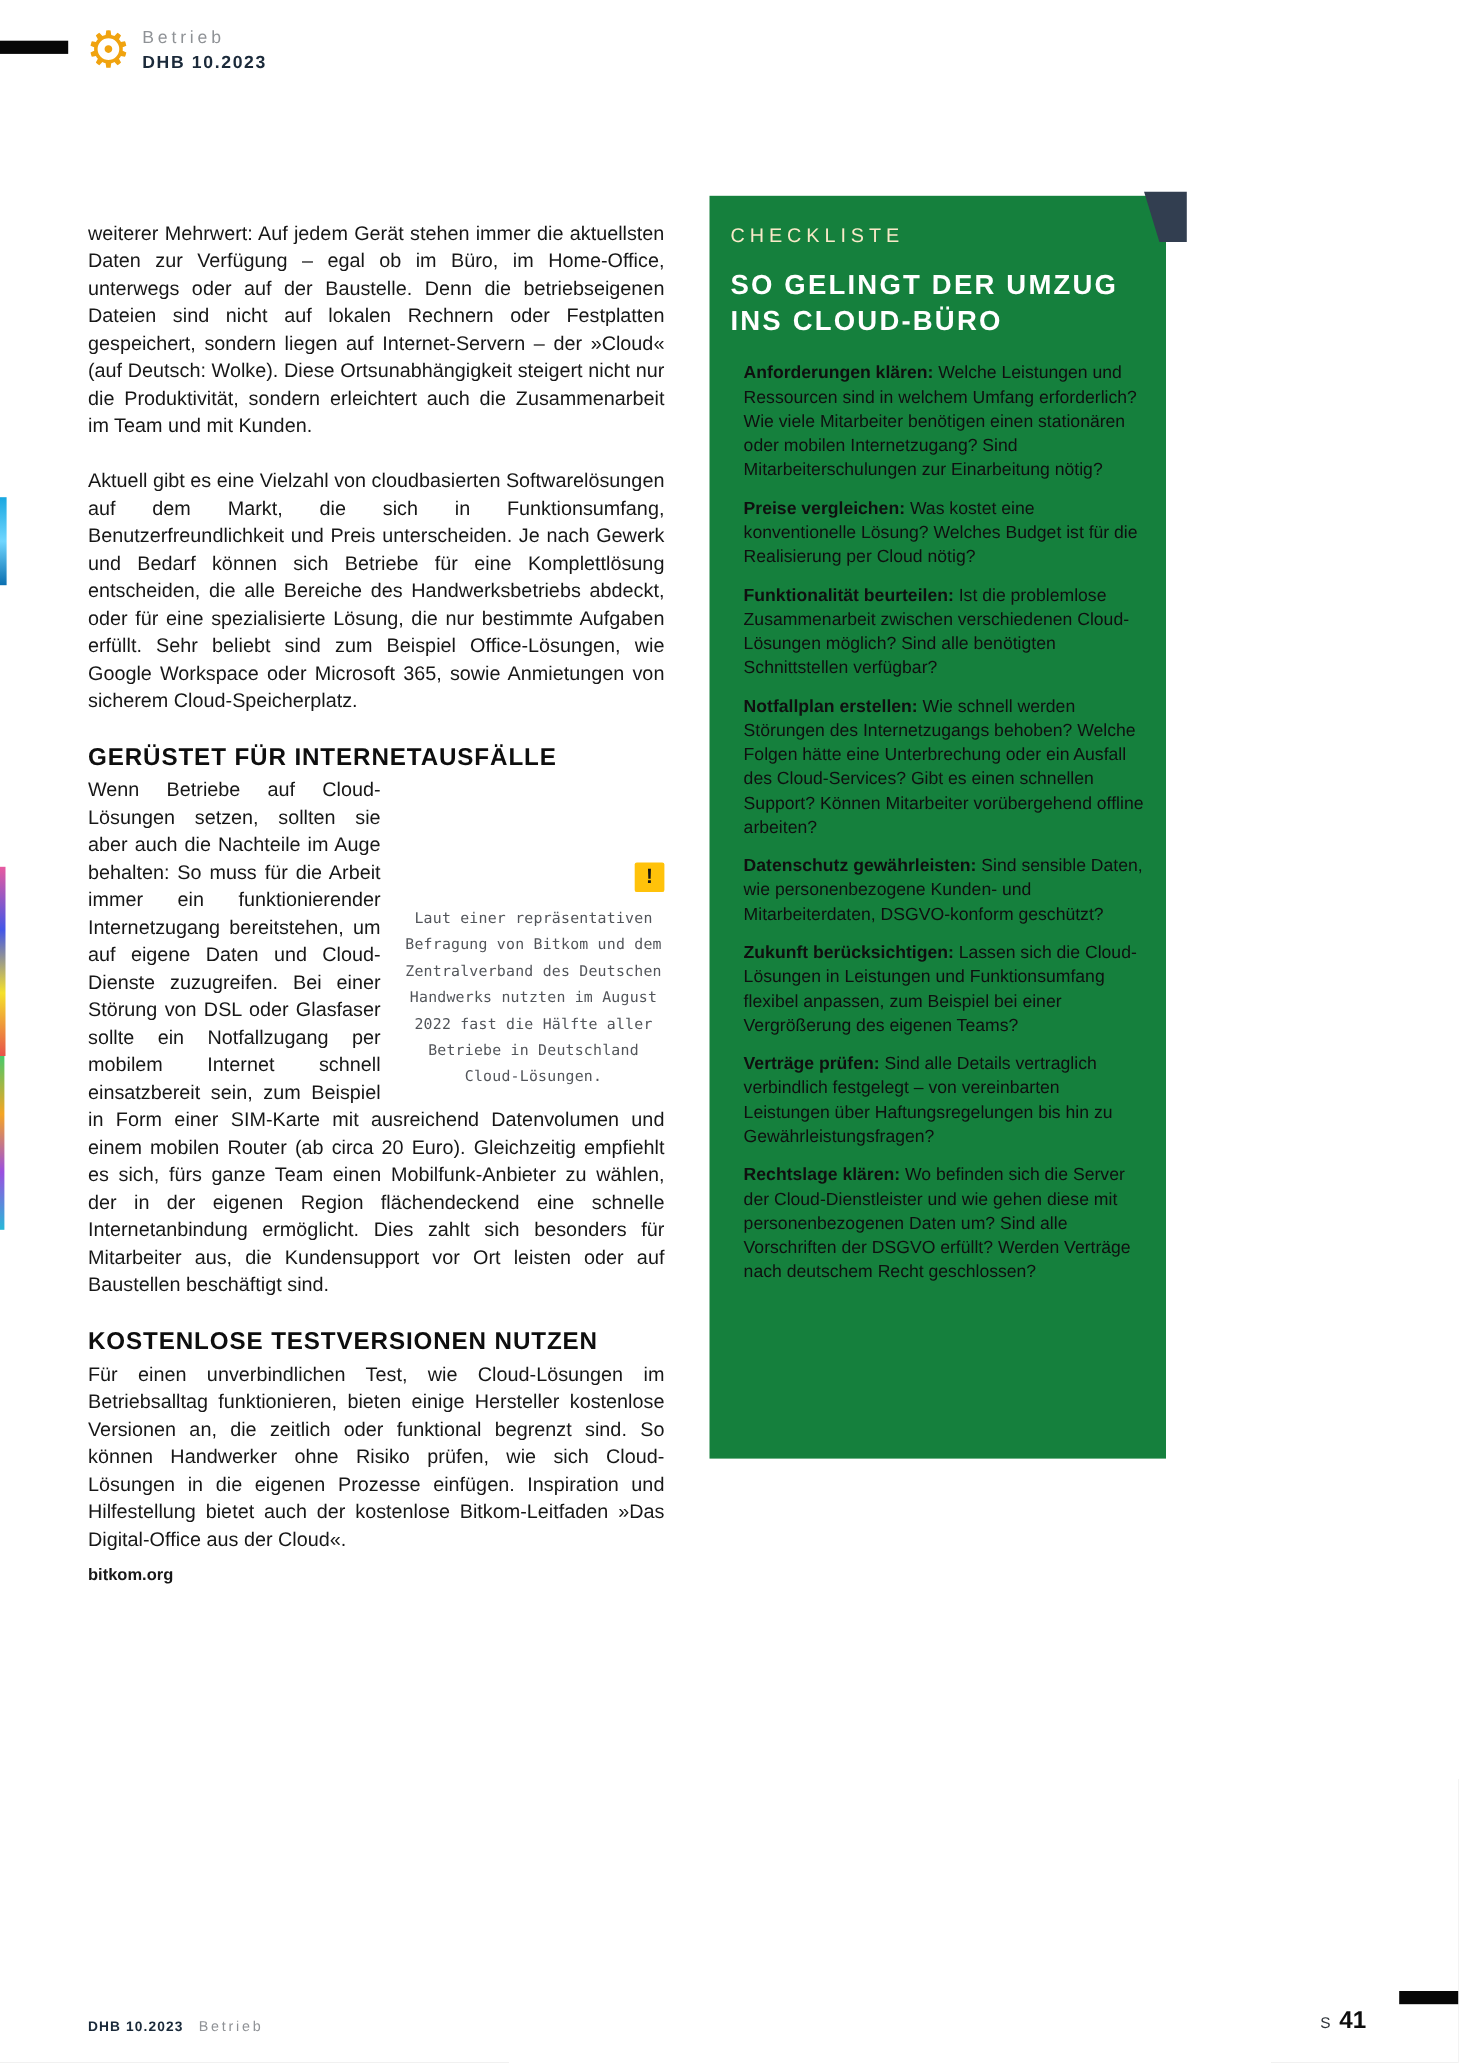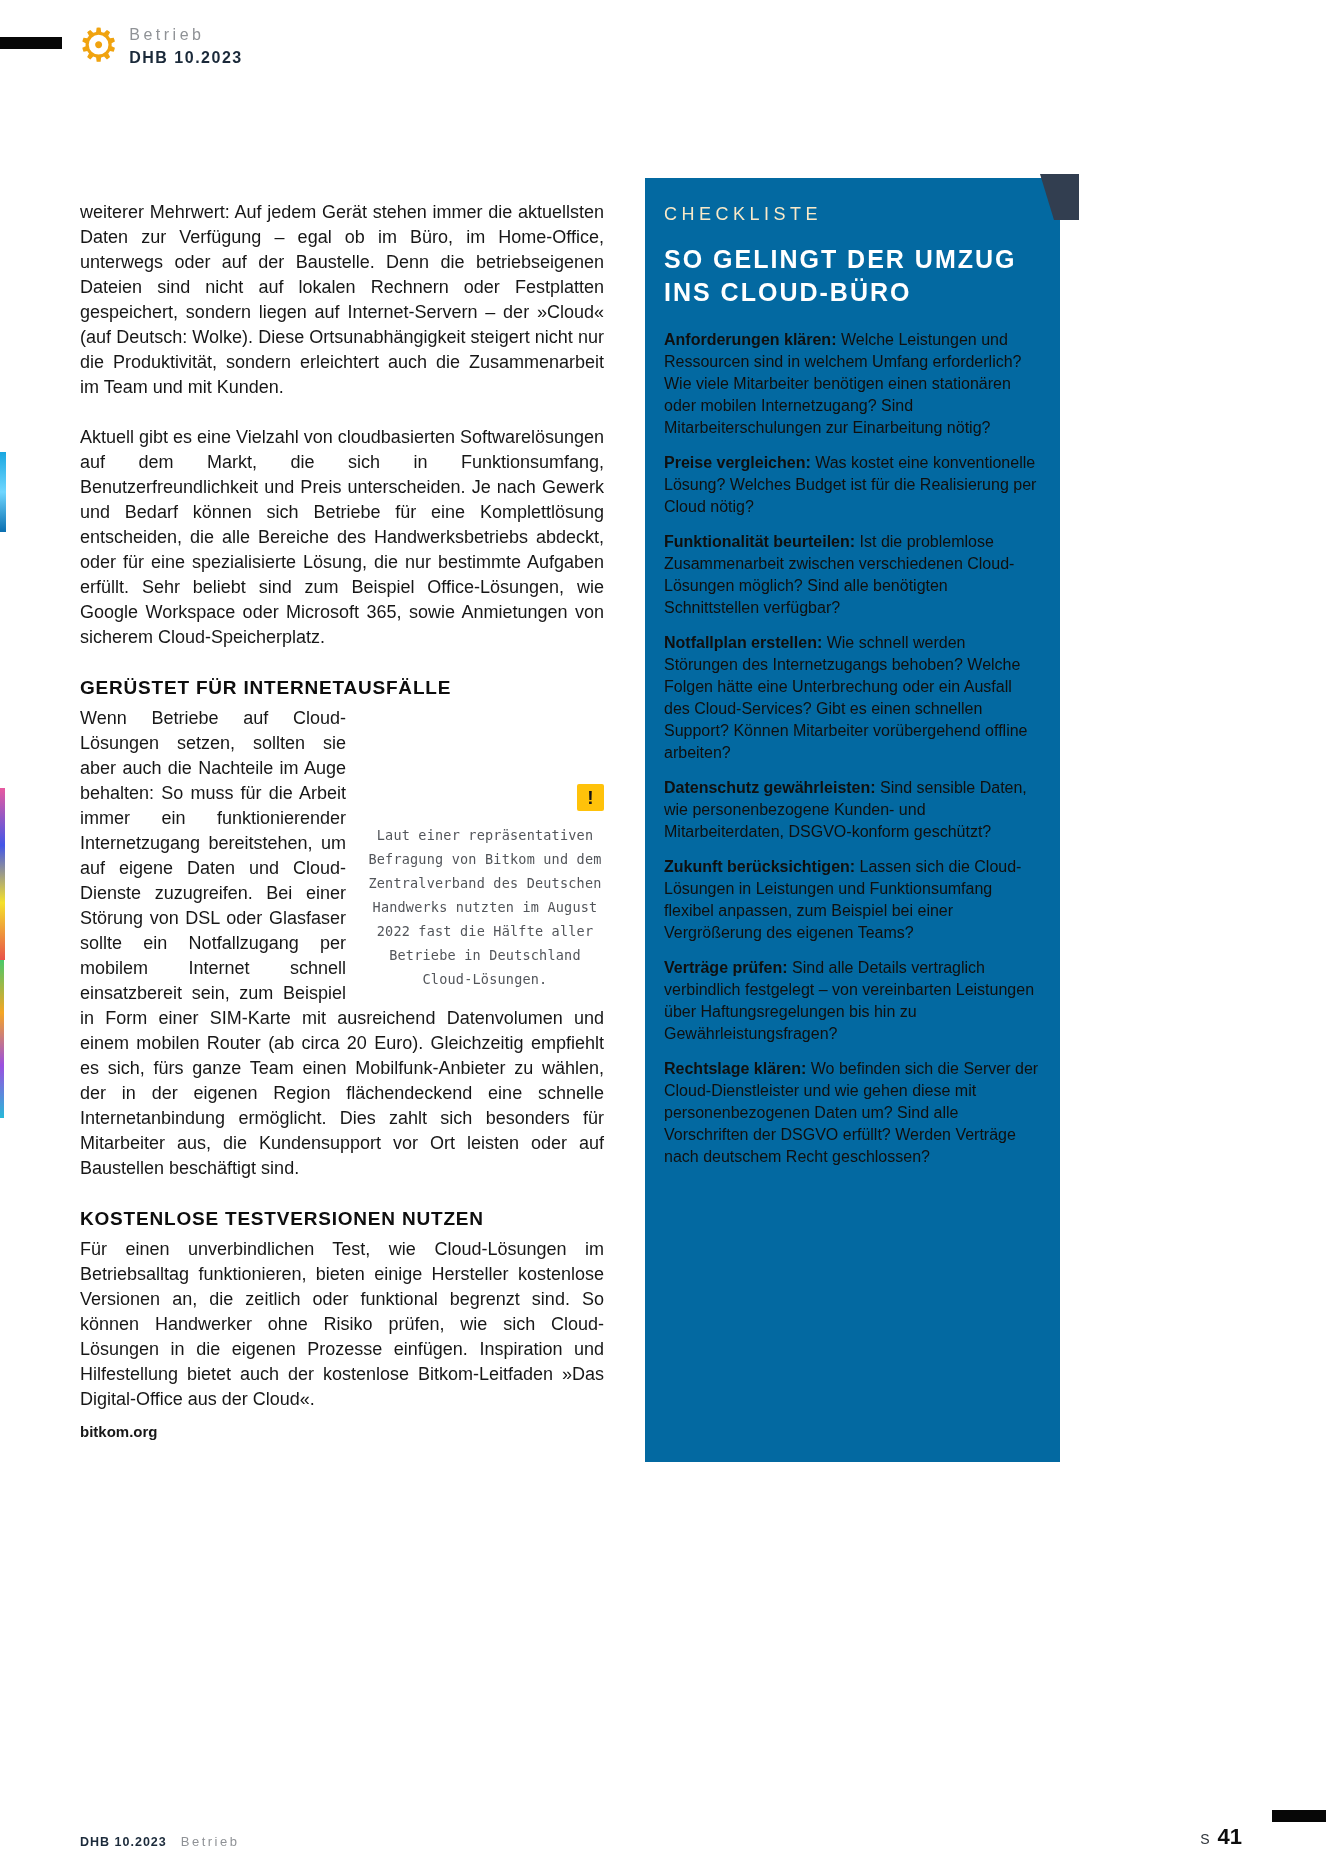--- a/index.html
+++ b/index.html
@@ -16,49 +16,49 @@
   .kicker{color:#8f9296;letter-spacing:3.5px;font-size:16px;}
   .issue{color:#1b2a3a;font-weight:bold;font-size:16px;letter-spacing:1.5px;margin-top:5px;}
 
   
   .left-col{
     position:absolute;left:80px;top:200px;width:524px;
     font-size:18px;line-height:25px;text-align:justify;color:#171717;
   }
   .para{margin:0 0 25px 0;}
   .section-heading{
-    font-weight:bold;font-size:19px;letter-spacing:0.8px;color:#0e0e0e;
+    font-weight:bold;font-size:22px;letter-spacing:0.8px;color:#0e0e0e;
     margin:0 0 6px 0;text-align:left;
   }
   .pullquote{
     float:right;width:238px;margin:78px 0 10px 20px;text-align:right;
   }
   .alert-icon{
     display:inline-flex;width:27px;height:27px;background:#ffc20a;color:#141414;
     font-weight:bold;font-size:19px;align-items:center;justify-content:center;
     border-radius:2px;margin-bottom:12px;
   }
   .pullquote-text{
     font-family:"DejaVu Sans Mono", monospace;font-size:13.5px;line-height:24px;
     color:#52555a;letter-spacing:0.2px;text-align:center;
   }
   .bitkom{font-weight:bold;font-size:15px;text-align:left;margin-top:-18px;}
 
   
   .checklist{
-    position:absolute;left:645px;top:178px;width:415px;height:1284px;
-    background:#0369a1;box-sizing:border-box;padding:26px 20px 18px 19px;
+    position:absolute;left:645px;top:178px;width:415px;height:1148px;
+    background:#15803d;box-sizing:border-box;padding:26px 20px 18px 19px;
   }
   .corner{position:absolute;top:-4px;right:-19px;width:52px;height:46px;pointer-events:none;}
   .checklist-kicker{color:#f9e9c8;letter-spacing:4.5px;font-size:18px;}
   .checklist-title{
     color:#ffffff;font-weight:bold;font-size:25px;line-height:33px;letter-spacing:2px;
     margin:18px 0 20px 0;white-space:pre-line;
   }
-  .check-item{font-size:16px;line-height:22px;color:#0f0f0f;margin:0 0 13px 0;}
+  .check-item{font-size:16px;line-height:22px;color:#0f0f0f;margin:0 0 13px 12px;}
   .check-item b{font-weight:bold;}
 
   
   .footer{position:absolute;left:80px;top:1834px;font-size:12.5px;display:flex;gap:14px;align-items:baseline;}
   .footer-issue{font-weight:bold;color:#1b2a3a;letter-spacing:1px;}
   .footer-section{color:#8f9296;letter-spacing:2.5px;font-size:13px;}
   .pageno{position:absolute;right:84px;top:1824px;display:flex;align-items:baseline;gap:7px;}
   .pageno-prefix{font-size:14px;color:#30353b;letter-spacing:1px;}
   .pageno-number{font-size:22px;font-weight:bold;color:#0d0d0d;}
   .bar-bottom{position:absolute;right:0;top:1810px;width:54px;height:12px;background:#070707;}

